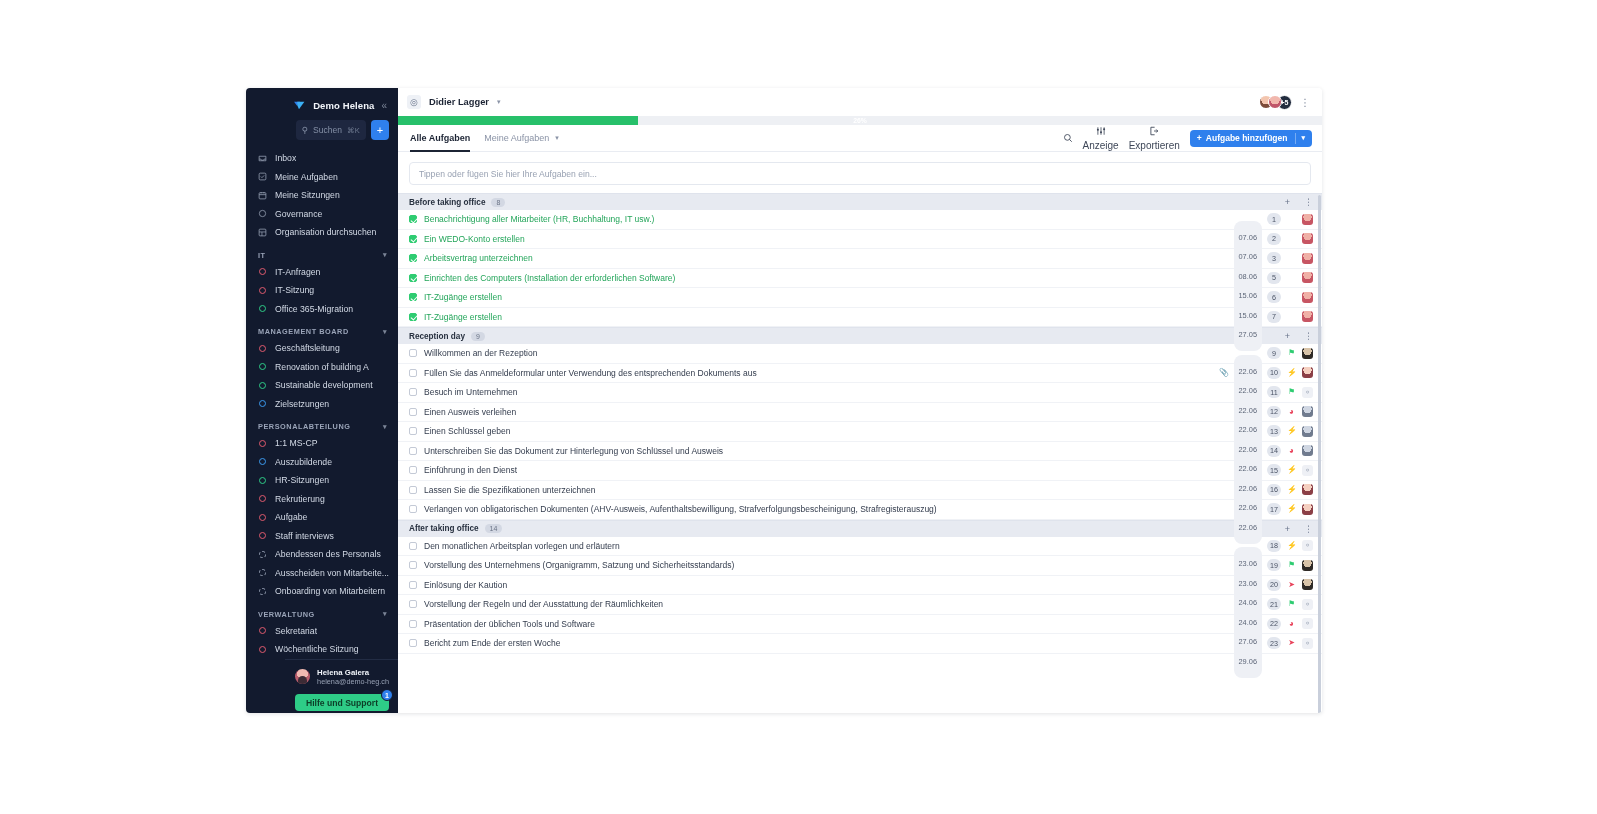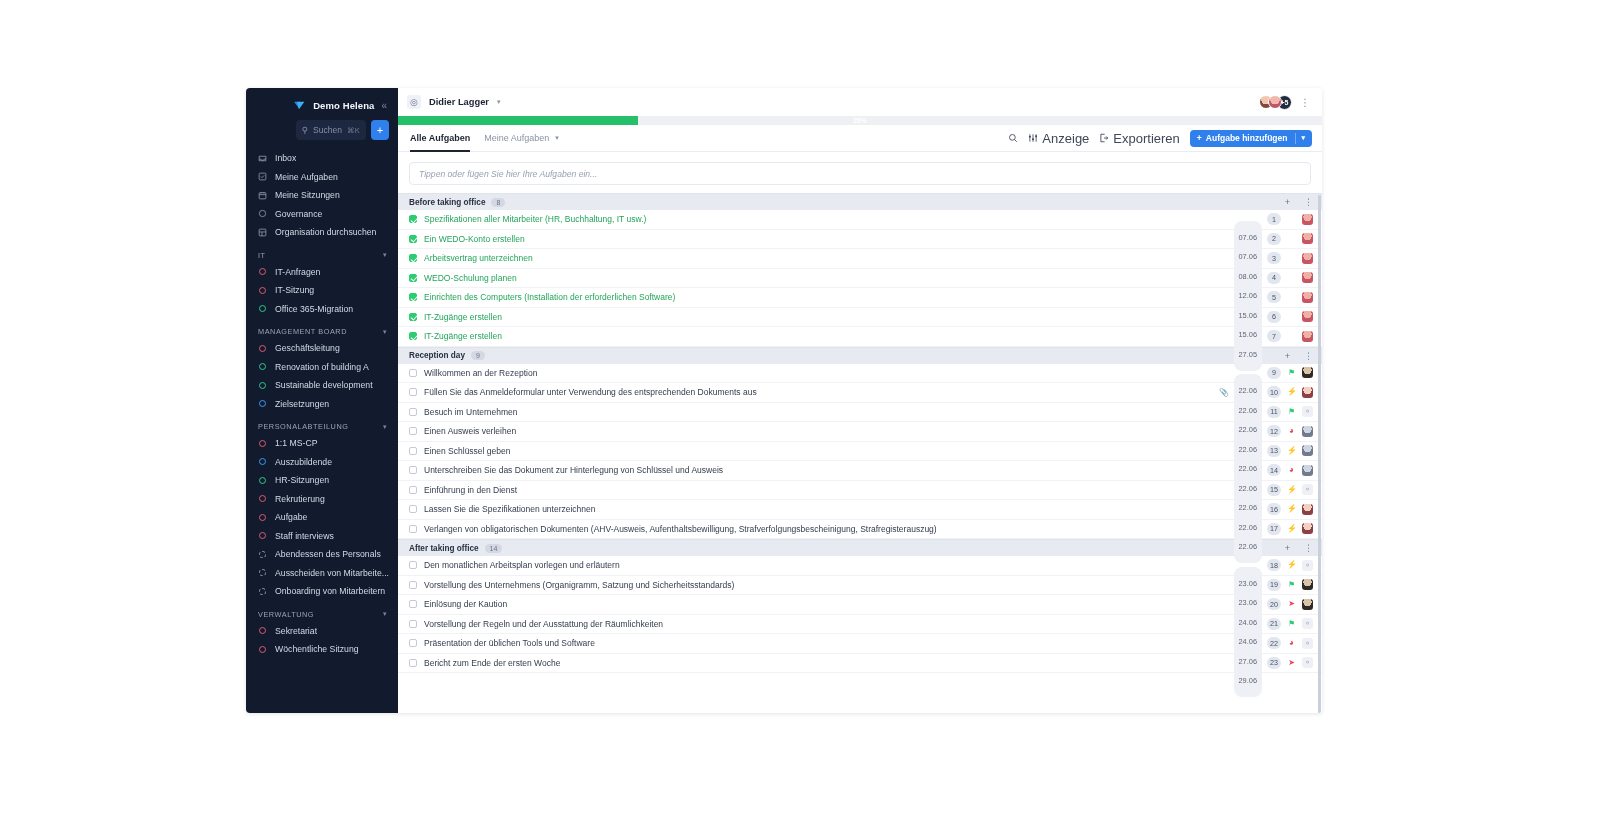--- a/index.html
+++ b/index.html
@@ -57,21 +57,21 @@
     display:flex; align-items:center; gap:8px;
     padding: 0 9px 0 12px; height: 18.5px;
     font-size: 8.7px; color:#d3daE6;
   }
   .sb-item .ico { width:9px; height:9px; flex:0 0 9px; display:flex; align-items:center; justify-content:center; color:#97a1b4; }
   .sb-item .lbl { white-space:nowrap; overflow:hidden; text-overflow:ellipsis; }
 
   .sb-group {
     display:flex; align-items:center; justify-content:space-between;
     padding: 9px 11px 3px 12px;
-    font-size: 7.3px; font-weight:400; letter-spacing:.55px;
+    font-size: 7.3px; font-weight:700; letter-spacing:.55px;
     color:#9aa4b8; text-transform: uppercase;
   }
   .sb-group .chev { font-size:7px; color:#7b8598; }
 
   .dot { width:7px; height:7px; border-radius:50%; border:1.2px solid currentColor; display:block; }
   .dot-dash { width:7px; height:7px; border-radius:50%; border:1.2px dashed currentColor; display:block; }
 
   .sb-spacer { flex:1; }
   .sb-foot { border-top:1px solid #222c44; padding: 8px 9px 9px 10px; }
   .sb-user { display:flex; align-items:center; gap:7px; margin-bottom:8px; }
@@ -123,31 +123,31 @@
   .progress-txt {
     position:absolute; left:0; right:0; top:0; height:9px; line-height:9px;
     text-align:center; font-size:6.8px; font-weight:700; color:#fff;
   }
 
   .tabbar { height: 27px; display:flex; align-items:center; gap:14px; padding: 0 10px 0 12px; border-bottom:1px solid #e9ecf2; }
   .tab { font-size:9px; color:#8a93a6; height:27px; display:flex; align-items:center; }
   .tab.active { color:#1c2434; font-weight:700; box-shadow: inset 0 -2px 0 #1c2434; }
   .tab .chev { font-size:7px; color:#8a93a6; margin-left:6px; }
   .tabbar-right { margin-left:auto; display:flex; align-items:center; gap:10px; }
-  .tb-btn { display:flex; align-items:center; gap:4px; font-size:13px; color:#3e4758; }
+  .tb-btn { display:flex; align-items:center; gap:4px; font-size:10px; color:#3e4758;flex-direction:column; }
   .tb-icon { font-size:9px; color:#4b5568; display:flex; }
   .add-btn {
     display:flex; align-items:center; gap:4px; background:#2f80ed; color:#fff;
     height:17px; border-radius:4px; padding: 0 7px; font-size:8.5px; font-weight:700;
   }
   .add-btn .sep { width:1px; height:11px; background:rgba(255,255,255,.35); margin: 0 1px 0 4px; }
   .add-btn .cv { font-size:7px; }
 
   .quickadd { margin: 10px 11px 8px 11px; height:23px; border:1px solid #e4e8ef; border-radius:4px;
-    display:flex; align-items:center; padding: 0 9px; font-size:8.6px; color:#98a1b2; background:#fff;font-style:italic; }
+    display:flex; align-items:center; padding: 0 9px; font-size:8.6px; color:#98a1b2; background:#fff; }
 
   .list { flex:1; overflow:hidden; position:relative; }
   .sec-head {
     height:17px; background:#e7eaf1; display:flex; align-items:center; gap:6px;
     padding: 0 9px 0 11px; border-top:1px solid #dfe3ec;
   }
   .sec-title { font-size:8.2px; font-weight:700; color:#27303f; }
   .sec-count { font-size:7px; color:#6b7487; background:#d3d8e3; border-radius:7px; padding: 1px 5px; }
   .sec-head .sp { flex:1; }
   .sec-head .ico { color:#69738a; font-size:9px; }
@@ -370,20 +370,33 @@
         <div class="sb-item">
           <span class="ico" style="color:#e05a6e">
               <span class="dot"></span>
             </span>
           <span class="lbl">Wöchentliche Sitzung</span>
         </div>
       </nav>
 
       <div class="sb-spacer"></div>
 
+      <div class="sb-foot">
+        <div class="sb-user">
+          <div class="sb-ava"></div>
+          <div class="sb-user-txt">
+            <div class="sb-user-name">Helena Galera</div>
+            <div class="sb-user-mail">helena@demo-heg.ch</div>
+          </div>
+        </div>
+        <div class="sb-help">
+          <span>Hilfe und Support</span>
+          <span class="badge">1</span>
+        </div>
+      </div>
     </aside>
 
     <section class="main">
 
       <div class="topbar">
         <span class="crumb-ico">◎</span>
         <span class="crumb-name">Didier Lagger</span>
         <span class="crumb-chev">▾</span>
         <div class="topbar-right">
           <div class="ava-stack">
@@ -452,21 +465,21 @@
 
       <div class="sec-head">
             <span class="sec-title">Before taking office</span>
             <span class="sec-count">8</span>
             <span class="sp"></span>
             <span class="ico">+</span>
             <span class="ico" style="margin-left:8px">⋮</span>
           </div>
           <div class="row">
             <span class="cbox done"></span>
-            <span class="task done">Spezifikationen aller Mitarbeiter (HR, Buchhaltung, IT usw.)</span>
+            <span class="task done">Benachrichtigung aller Mitarbeiter (HR, Buchhaltung, IT usw.)</span>
             <span class="sp"></span>
             <span class="due">07.06</span>
             <span class="idx">1</span>
             <span class="prio"></span>
             <span class="ava-r ava-p1"></span>
           </div>
           <div class="row">
             <span class="cbox done"></span>
             <span class="task done">Ein WEDO-Konto erstellen</span>
             <span class="sp"></span>
@@ -479,29 +492,20 @@
             <span class="cbox done"></span>
             <span class="task done">Arbeitsvertrag unterzeichnen</span>
             <span class="sp"></span>
             <span class="due">08.06</span>
             <span class="idx">3</span>
             <span class="prio"></span>
             <span class="ava-r ava-p1"></span>
           </div>
           <div class="row">
             <span class="cbox done"></span>
-            <span class="task done">WEDO-Schulung planen</span>
-            <span class="sp"></span>
-            <span class="due">12.06</span>
-            <span class="idx">4</span>
-            <span class="prio"></span>
-            <span class="ava-r ava-p1"></span>
-          </div>
-          <div class="row">
-            <span class="cbox done"></span>
             <span class="task done">Einrichten des Computers (Installation der erforderlichen Software)</span>
             <span class="sp"></span>
             <span class="due">15.06</span>
             <span class="idx">5</span>
             <span class="prio"></span>
             <span class="ava-r ava-p1"></span>
           </div>
           <div class="row">
             <span class="cbox done"></span>
             <span class="task done">IT-Zugänge erstellen</span>

